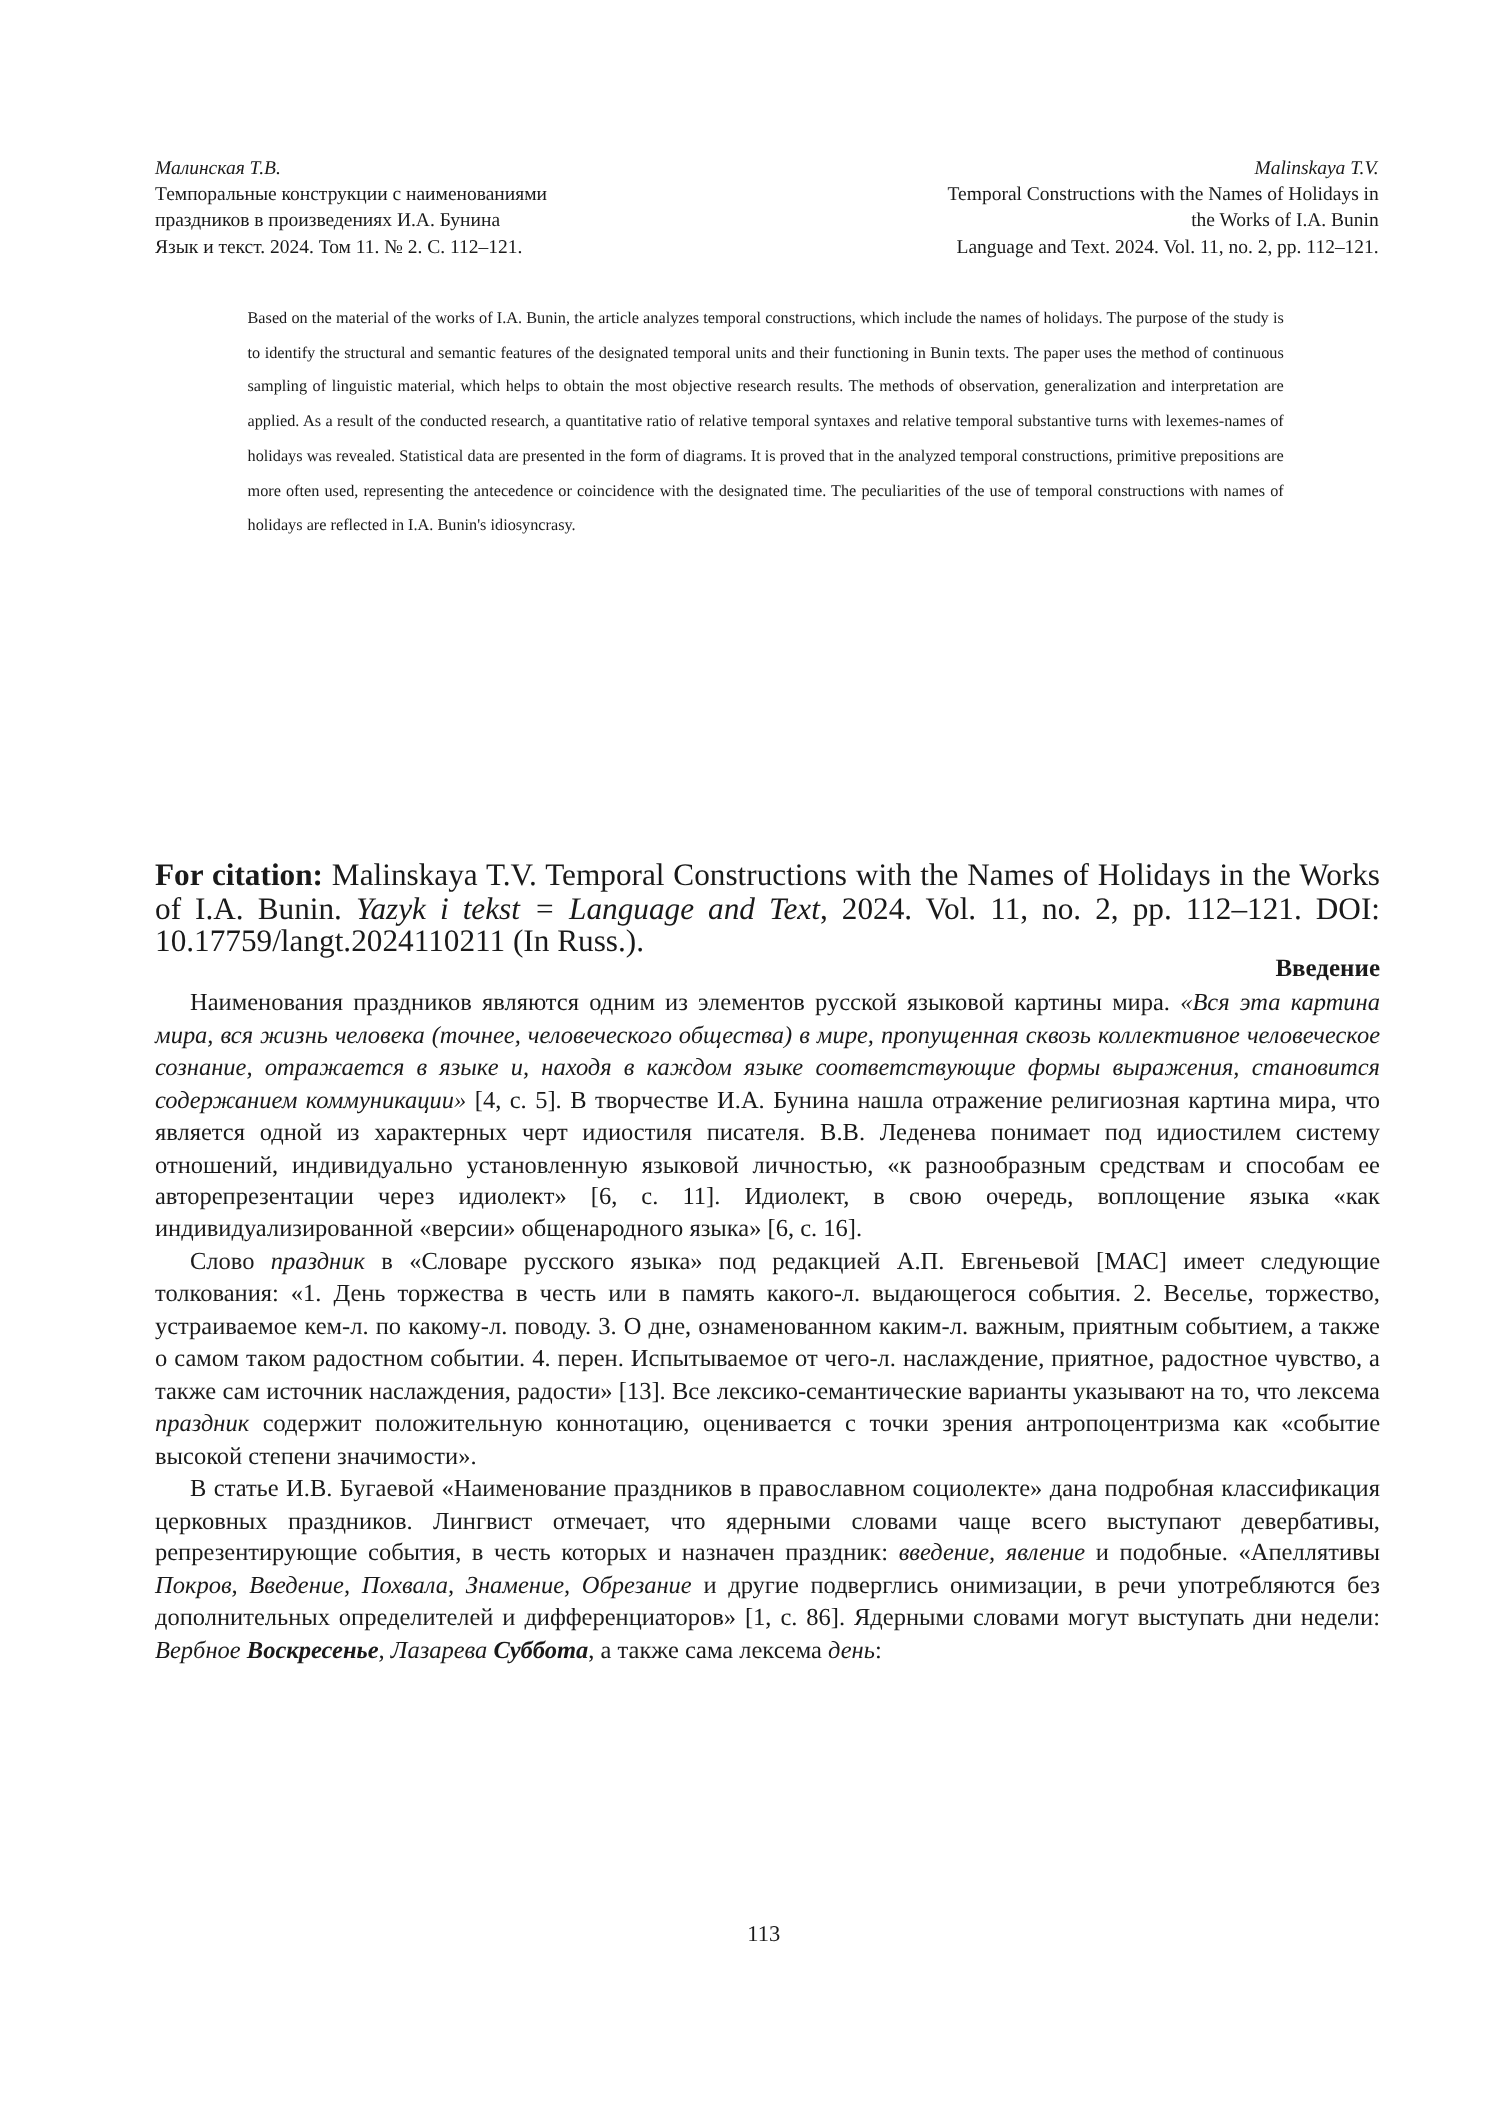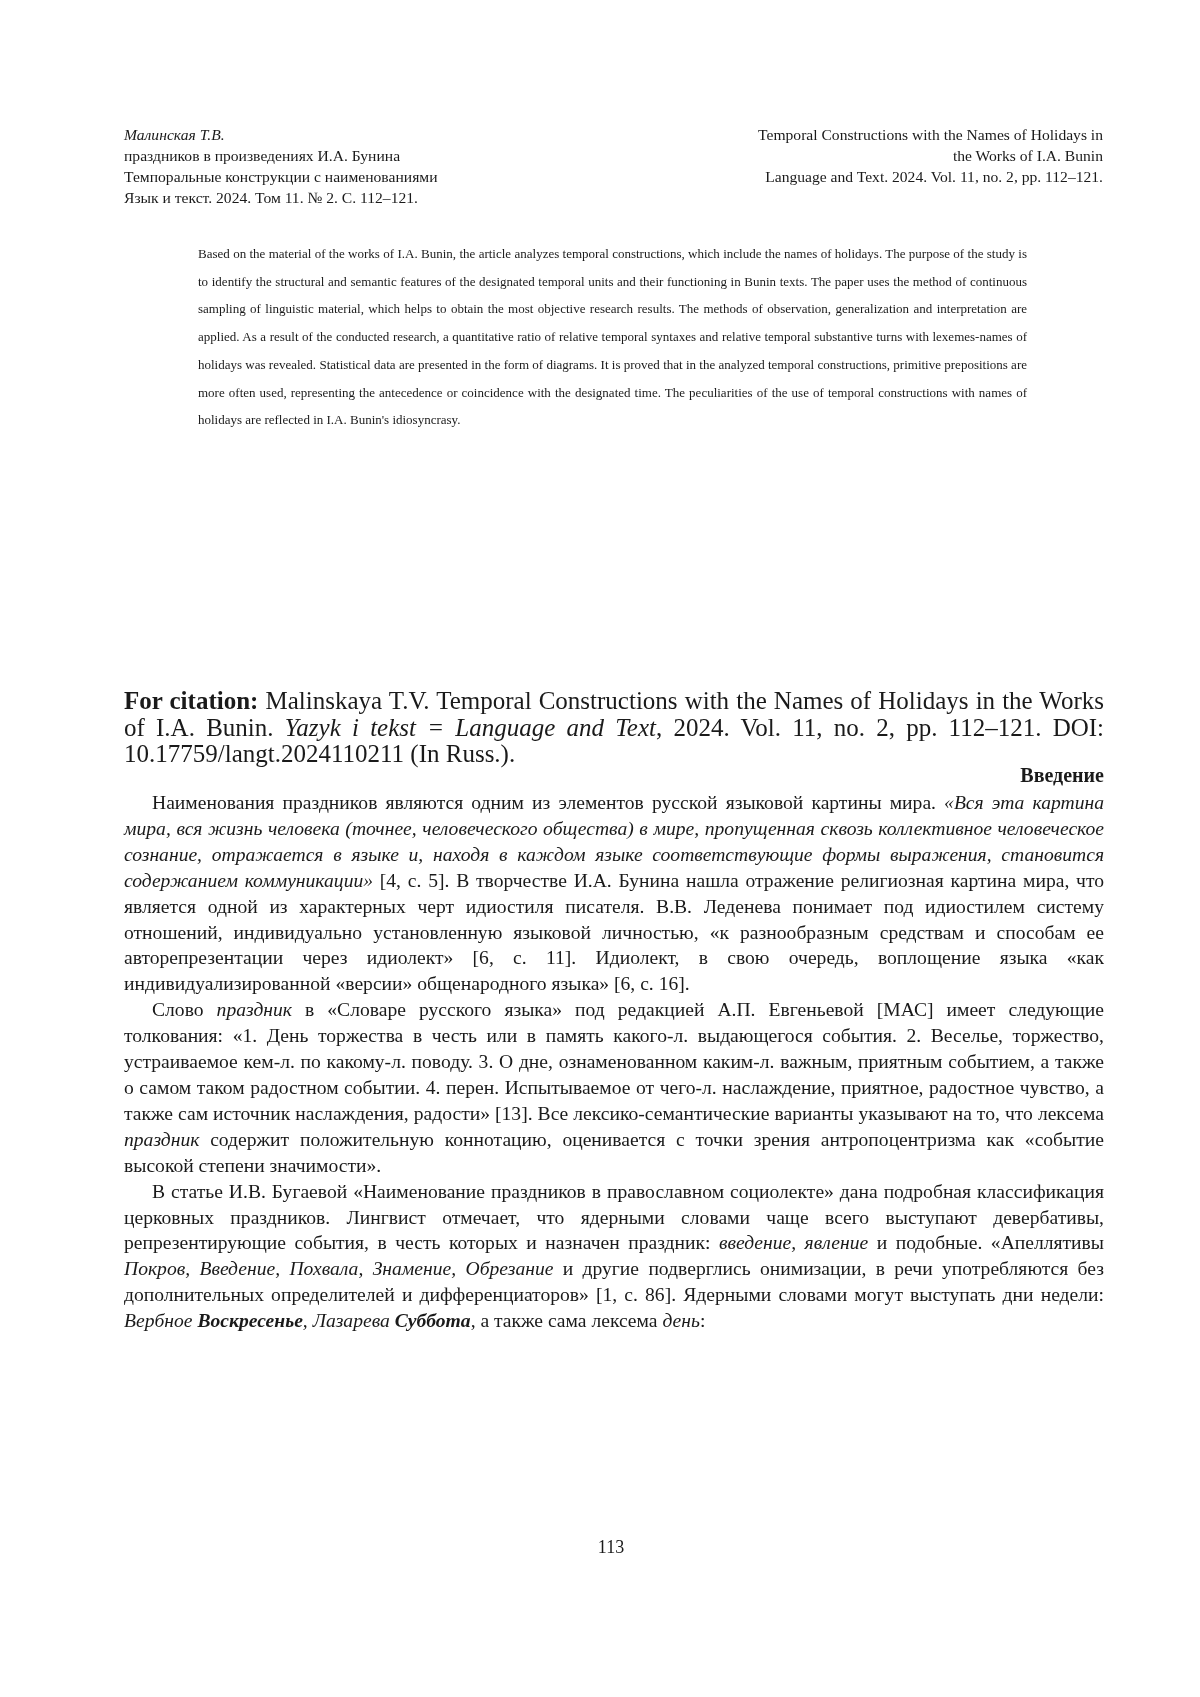--- a/index.html
+++ b/index.html
@@ -50,26 +50,27 @@
     font-size: 18px;
   }
 </style>
 </head>
 <body>
 
 <div class="page">
 
   <div class="hdr hdr-left">
     <span class="line it">Малинская Т.В.</span>
+    <span class="line">Темпоральные конструкции с наименованиями</span>
     <span class="line">праздников в произведениях И.А. Бунина</span>
-    <span class="line">Темпоральные конструкции с наименованиями</span>
     <span class="line">Язык и текст. 2024. Том 11. № 2. С. 112–121.</span>
   </div>
 
   <div class="hdr hdr-right">
+    <span class="line it">Malinskaya T.V.</span>
     <span class="line">Temporal Constructions with the Names of Holidays in</span>
     <span class="line">the Works of I.A. Bunin</span>
     <span class="line">Language and Text. 2024. Vol. 11, no. 2, pp. 112–121.</span>
   </div>
 
   <div class="abstract">
     <p>Based on the material of the works of I.A. Bunin, the article analyzes temporal constructions, which include the names of holidays. The purpose of the study is to identify the structural and semantic features of the designated temporal units and their functioning in Bunin texts. The paper uses the method of continuous sampling of linguistic material, which helps to obtain the most objective research results. The methods of observation, generalization and interpretation are applied. As a result of the conducted research, a quantitative ratio of relative temporal syntaxes and relative temporal substantive turns with lexemes-names of holidays was revealed. Statistical data are presented in the form of diagrams. It is proved that in the analyzed temporal constructions, primitive prepositions are more often used, representing the antecedence or coincidence with the designated time. The peculiarities of the use of temporal constructions with names of holidays are reflected in I.A. Bunin's idiosyncrasy.</p>
   </div>
 
   <div class="citation">

